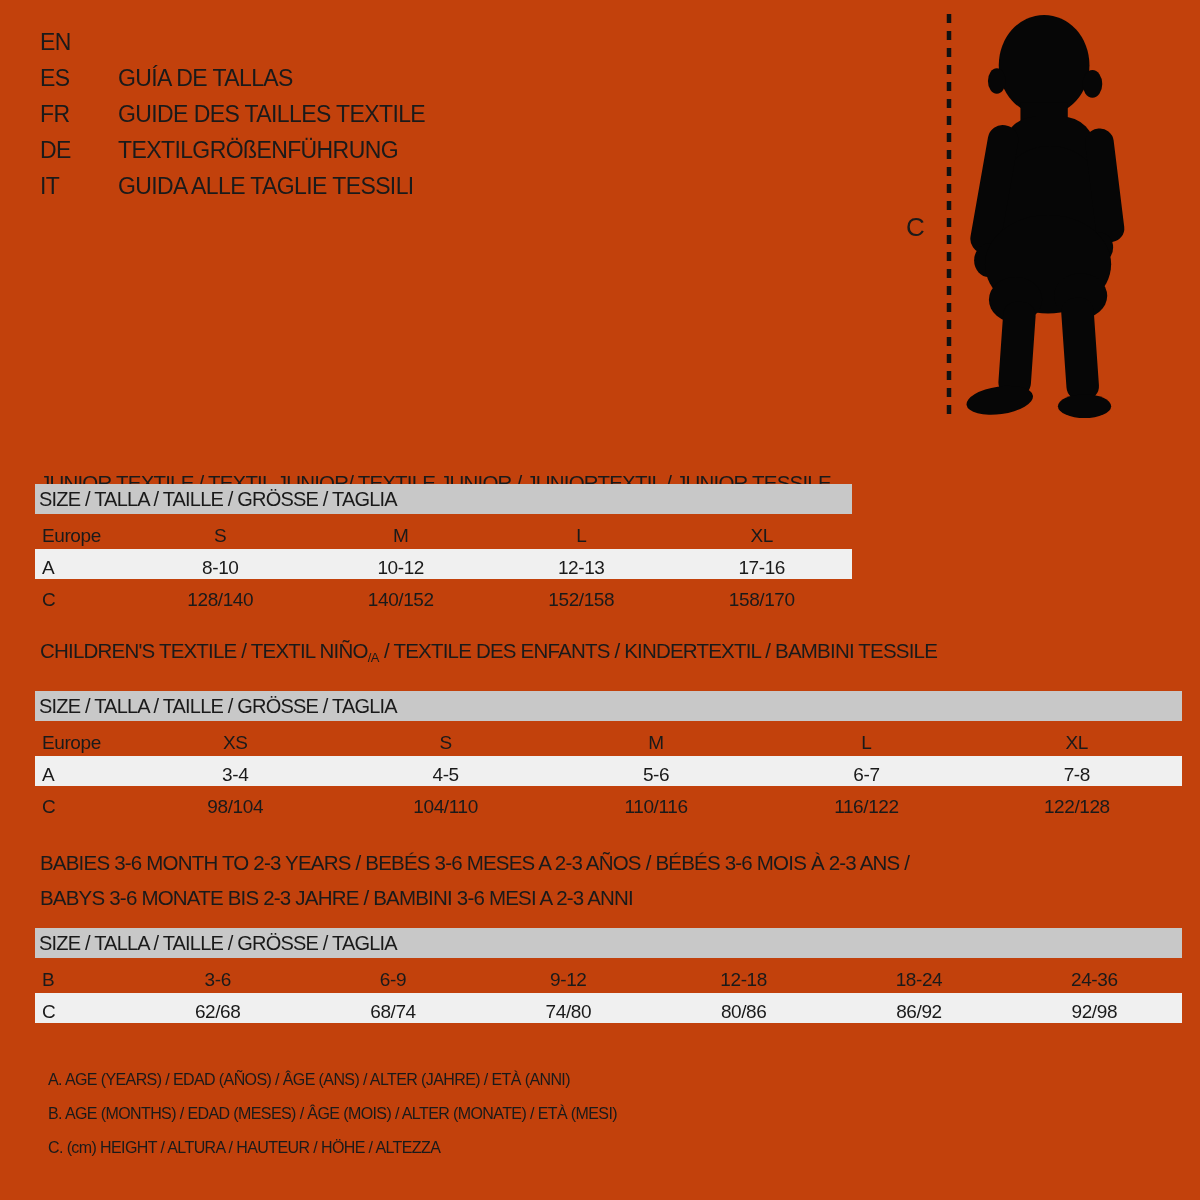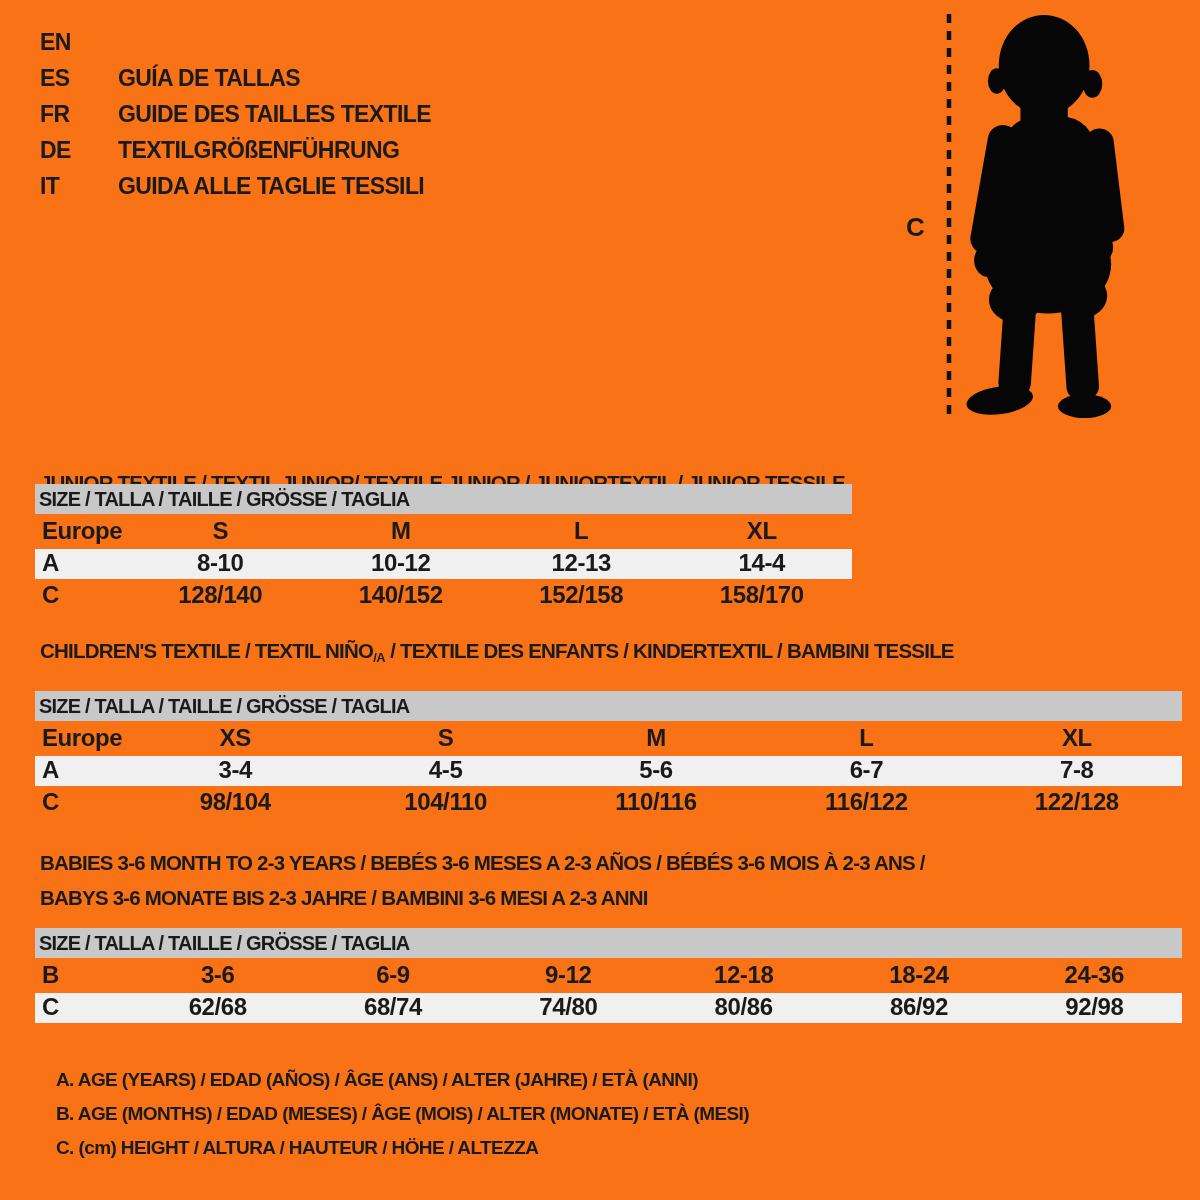--- a/index.html
+++ b/index.html
@@ -1,22 +1,22 @@
 <!DOCTYPE html>
 <html><head>
 <meta charset="utf-8">
 <style>
   html,body{margin:0;padding:0;background:#ffffff;}
   .canvas{
     position:relative;
     width:1200px;height:1200px;
-    background:#f97316;
+    background:#c2410c;
     overflow:hidden;
     font-family:"Liberation Sans","DejaVu Sans",sans-serif;
-    font-weight:700;
+    font-weight:400;
     color:#1a1a1a;
   }
   
   .lang-block{position:absolute;left:40px;top:24px;}
   .lang-row{display:flex;height:36px;align-items:center;font-size:23px;letter-spacing:-0.6px;white-space:nowrap;}
   .lang-code{width:78px;flex:0 0 78px;}
   
   .figure-wrap{position:absolute;left:0;top:0;}
   .dash-line{position:absolute;left:944px;top:14px;}
   .c-label{position:absolute;left:906px;top:212px;font-size:26px;}
@@ -27,26 +27,26 @@
   .t-children{top:639px;}
   .t-babies{top:845px;line-height:35px;}
   .ttl-sub{font-size:13px;position:relative;top:4px;letter-spacing:-0.4px;}
   
   .size-table{position:absolute;left:35px;}
   .tbl-junior{top:484px;width:817px;}
   .tbl-children{top:691px;width:1147px;}
   .tbl-babies{top:928px;width:1147px;}
   .hdr{height:30px;background:#c8c8c8;display:flex;align-items:center;
        padding-left:4px;box-sizing:border-box;font-size:20px;letter-spacing:-0.8px;margin-bottom:3px;}
-  .row{display:flex;height:30px;align-items:flex-start;margin-bottom:2px;font-size:24px;letter-spacing:-0.4px;}
+  .row{display:flex;height:30px;align-items:flex-end;margin-bottom:2px;font-size:19px;letter-spacing:-0.4px;}
   .row.alt{background:#f0f0f0;}
   .lbl{width:95px;flex:0 0 95px;padding-left:7px;box-sizing:border-box;text-align:left;}
   .cl{flex:1;text-align:center;}
   
-  .legend{position:absolute;left:56px;top:1063px;font-size:19px;line-height:34px;letter-spacing:-0.6px;white-space:nowrap;}
+  .legend{position:absolute;left:48px;top:1063px;font-size:16px;line-height:34px;letter-spacing:-0.6px;white-space:nowrap;}
 </style>
 </head>
 <body>
 
 <div class="canvas">
 
   <div class="lang-block">
     <div class="lang-row">
       <span class="lang-code">EN</span>
     </div>
@@ -112,21 +112,21 @@
       <span class="cl">S</span>
       <span class="cl">M</span>
       <span class="cl">L</span>
       <span class="cl">XL</span>
     </div>
     <div class="row alt">
       <span class="lbl">A</span>
       <span class="cl">8-10</span>
       <span class="cl">10-12</span>
       <span class="cl">12-13</span>
-      <span class="cl">14-4</span>
+      <span class="cl">17-16</span>
     </div>
     <div class="row">
       <span class="lbl">C</span>
       <span class="cl">128/140</span>
       <span class="cl">140/152</span>
       <span class="cl">152/158</span>
       <span class="cl">158/170</span>
     </div>
   </div>
 

